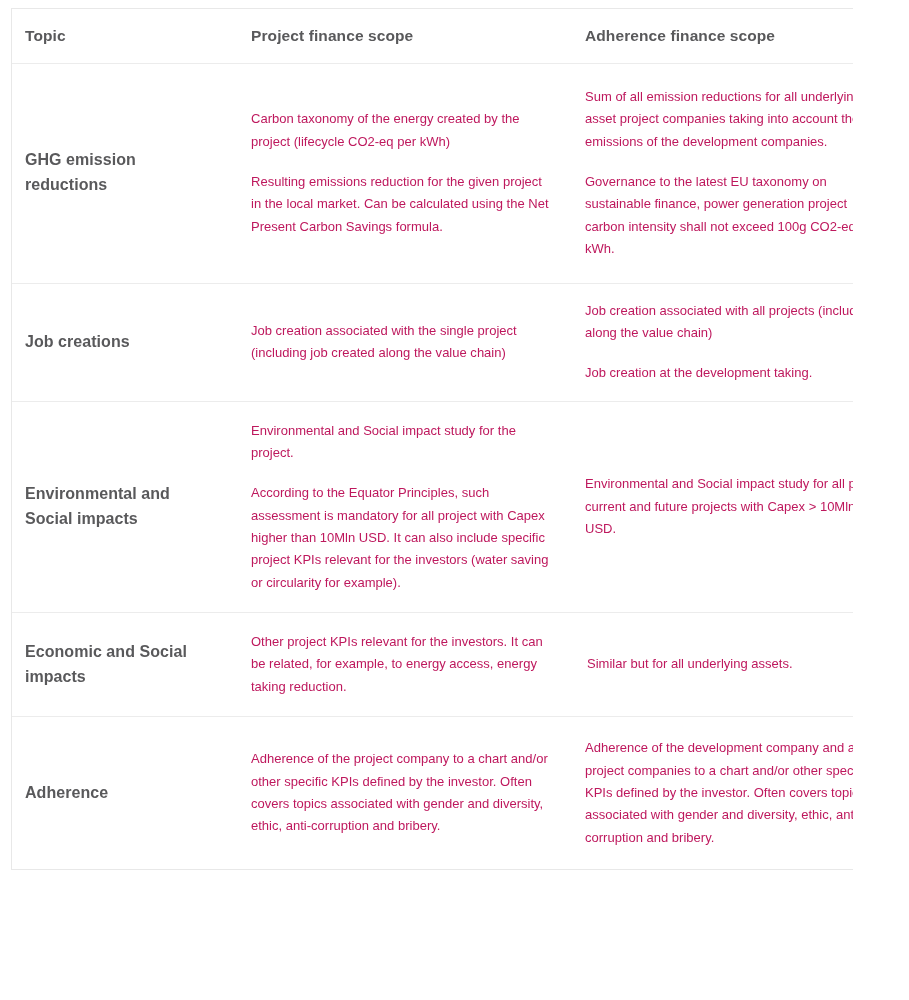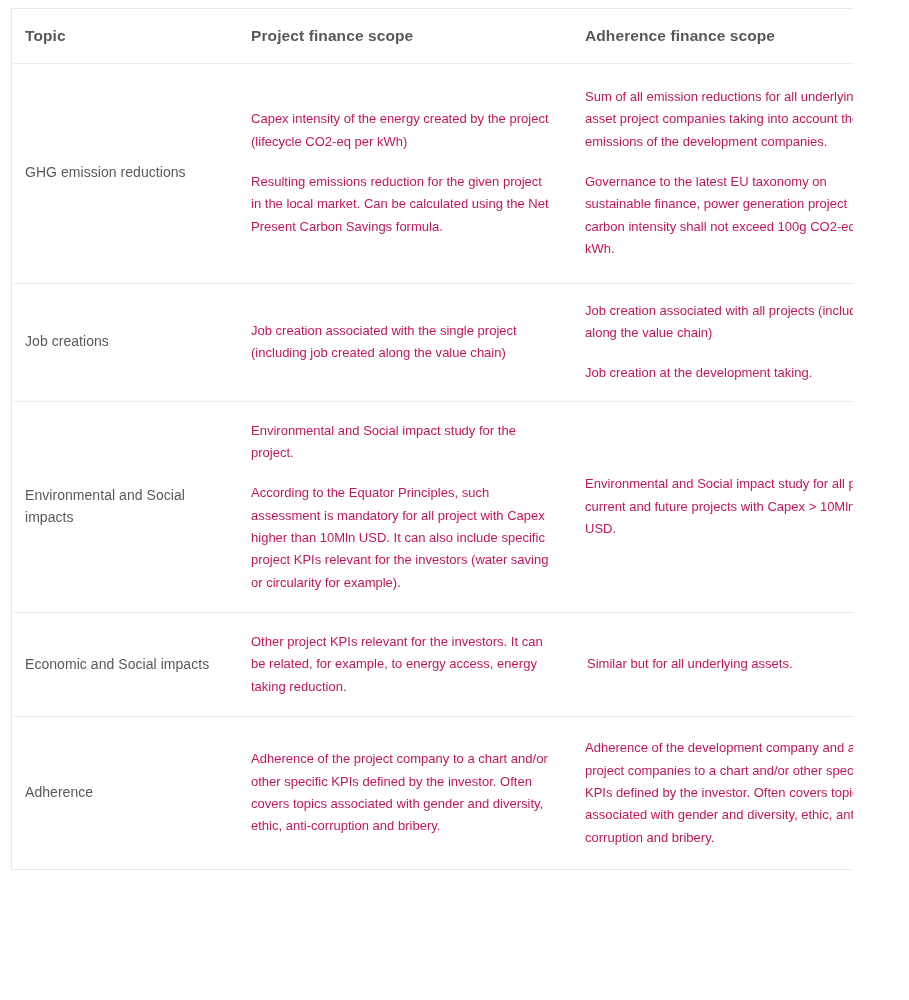--- a/index.html
+++ b/index.html
@@ -71,22 +71,22 @@
     padding: 0;
   }
 
   td .cell {
     padding: 14px 18px 14px 13px;
   }
   td.col2 .cell { padding-left: 12px; padding-right: 20px; }
   td.col3 .cell { padding-left: 12px; padding-right: 14px; }
 
   .topic {
-    font-size: 14px;
-    font-weight: normal;
+    font-size: 16px;
+    font-weight: bold;
     color: #59595b;
     line-height: 1.55;
     letter-spacing: 0.05px;
   }
 
   .body-text {
     font-size: 13px;
     font-weight: normal;
     color: #be185d;
     line-height: 1.72;
@@ -134,21 +134,21 @@
         </tr>
       </thead>
       <tbody>
 
         <tr data-row="ghg">
           <td class="col1">
             <div class="cell topic">GHG emission reductions</div>
           </td>
           <td class="col2">
             <div class="cell body-text">
-              <p>Capex intensity of the energy created by the project (lifecycle CO2-eq per kWh)</p>
+              <p>Carbon taxonomy of the energy created by the project (lifecycle CO2-eq per kWh)</p>
               <p>Resulting emissions reduction for the given project in the local market. Can be calculated using the Net Present Carbon Savings formula.</p>
             </div>
           </td>
           <td class="col3">
             <div class="cell body-text">
               <p>Sum of all emission reductions for all underlying asset project companies taking into account the emissions of the development companies.</p>
               <p>Governance to the latest EU taxonomy on sustainable finance, power generation project carbon intensity shall not exceed 100g CO2-eq per kWh.</p>
             </div>
           </td>
         </tr>

